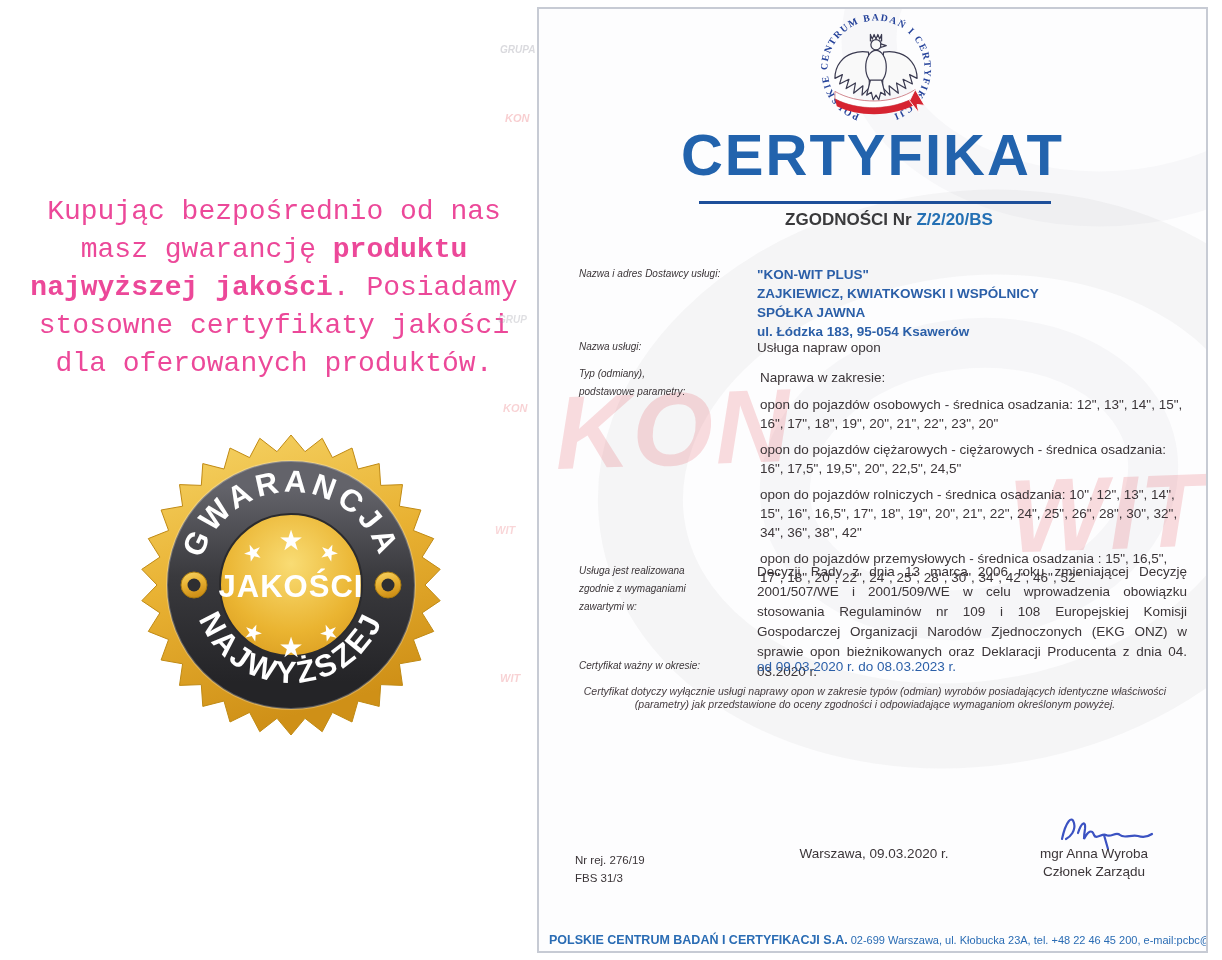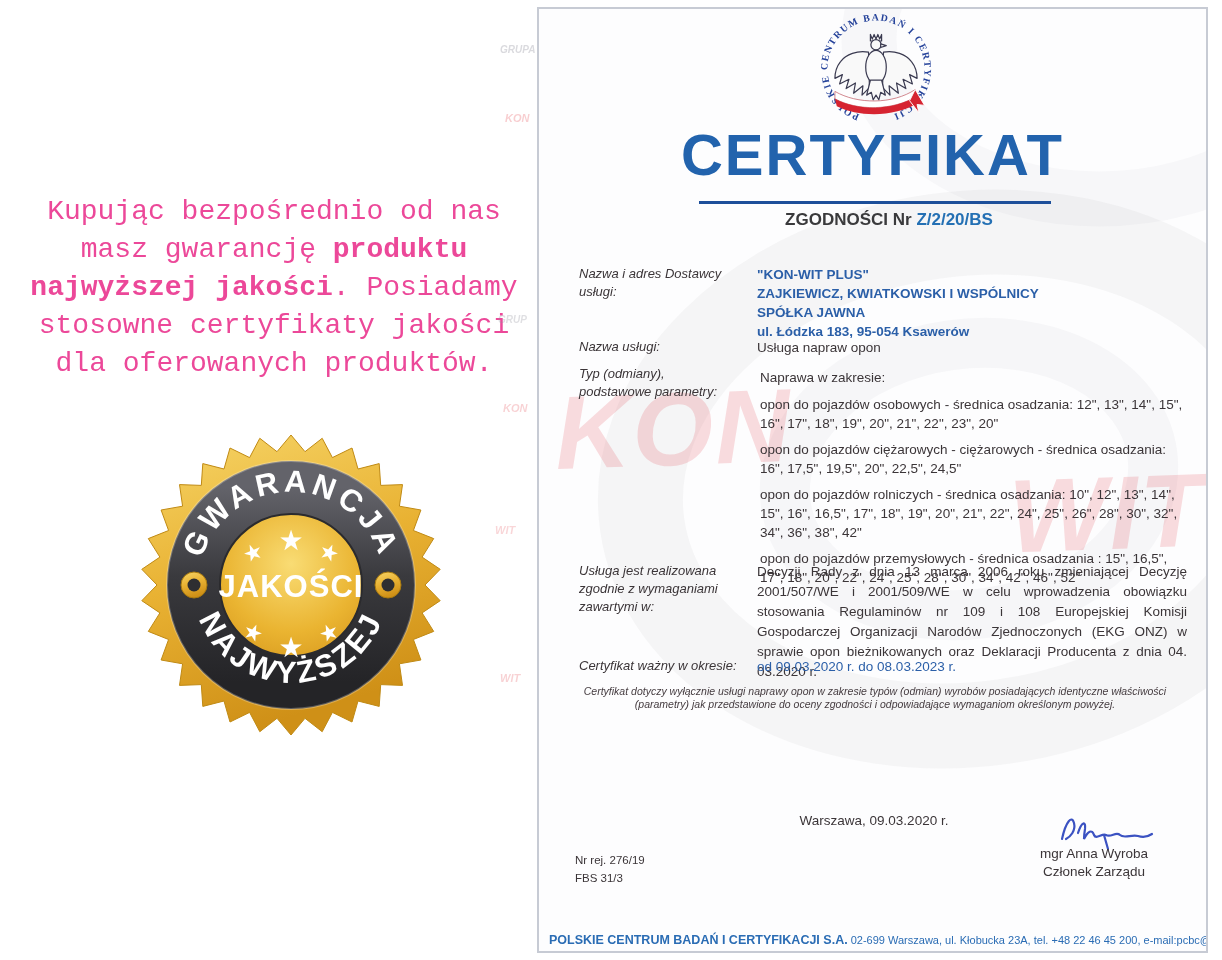--- a/index.html
+++ b/index.html
@@ -29,34 +29,34 @@
 
   .logo{position:absolute;left:281px;top:4px;width:112px;height:112px;}
 
   .cert-title{position:absolute;left:0;top:112px;width:100%;text-align:center;
     font-size:58px;font-weight:600;letter-spacing:2px;color:#2263ad;}
   .cert-title-rule{position:absolute;left:160px;top:192px;width:352px;height:3px;background:#1d4f9a;}
   .cert-subtitle{position:absolute;left:0;top:201px;width:100%;text-align:center;
     font-size:17px;font-weight:bold;color:#3a3a3c;padding-left:33px;}
   .cert-subtitle .num{color:#2470b4;}
 
-  .lbl{position:absolute;left:40px;width:172px;font-style:italic;font-size:13px;
+  .lbl{position:absolute;left:40px;width:172px;font-style:italic;font-size:10px;
     line-height:18px;color:#3b3538;}
   .val{position:absolute;left:218px;width:430px;font-size:13.5px;line-height:19px;color:#3b3538;}
   .val.blue, .blue{color:#2b5fa8;}
   .val p{margin:0 0 7px 3px;}
   .val.justify{text-align:justify;}
 
   .note{position:absolute;left:36px;top:676px;width:600px;text-align:center;
     font-style:italic;font-size:10.5px;line-height:13px;color:#453c40;}
   .program{position:absolute;left:36px;top:719px;width:600px;text-align:center;
     font-style:italic;font-size:11.5px;color:#453c40;}
 
   .reg{position:absolute;left:36px;top:842px;font-size:11.5px;line-height:18px;color:#3b3538;}
-  .place-date{position:absolute;left:200px;top:804px;width:270px;text-align:center;
+  .place-date{position:absolute;left:200px;top:837px;width:270px;text-align:center;
     font-size:13.5px;color:#3b3538;}
   .sig-block{position:absolute;left:460px;top:800px;width:190px;text-align:center;
     font-size:13.5px;line-height:18px;color:#3b3538;}
   .sig-scribble{display:block;margin:0 auto -6px auto;}
 
   .cert-footer{position:absolute;left:10px;top:924px;width:651px;text-align:center;
     font-size:11px;color:#2a6cb4;white-space:nowrap;}
   .cert-footer .org{font-weight:bold;font-size:12.5px;}
 </style>
 </head>

